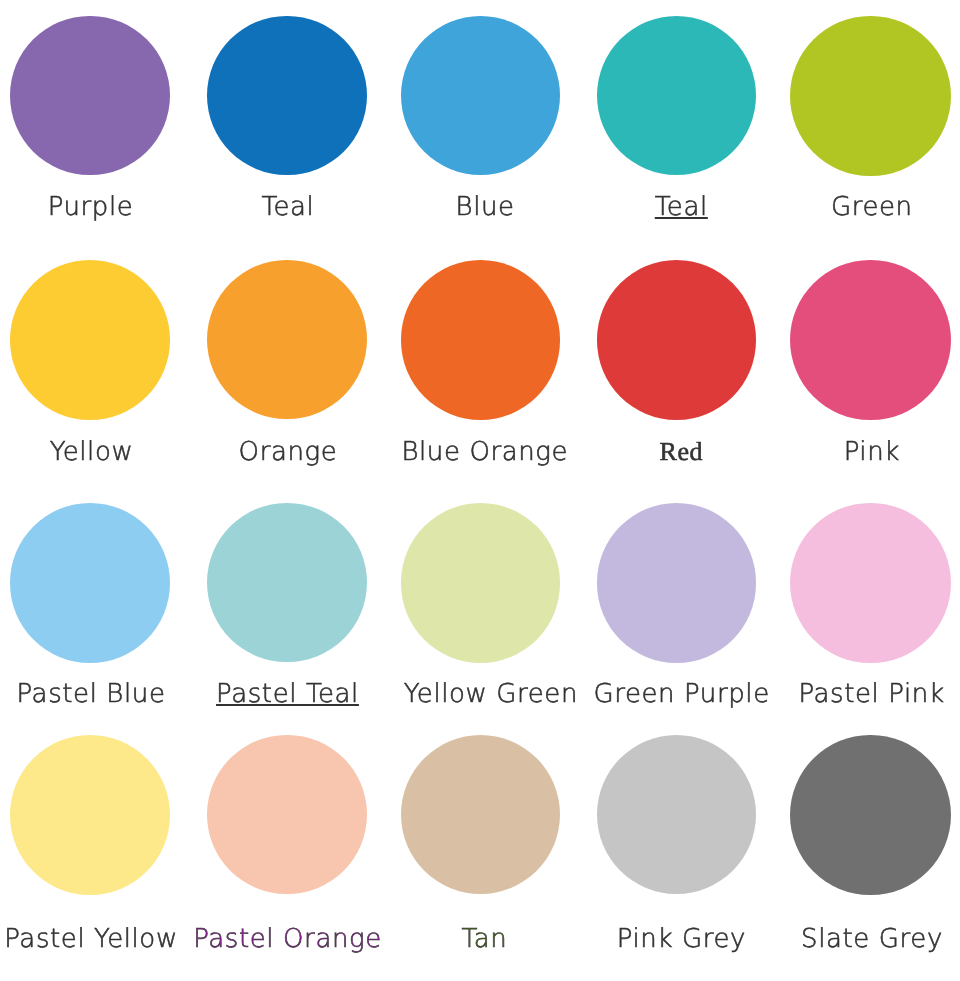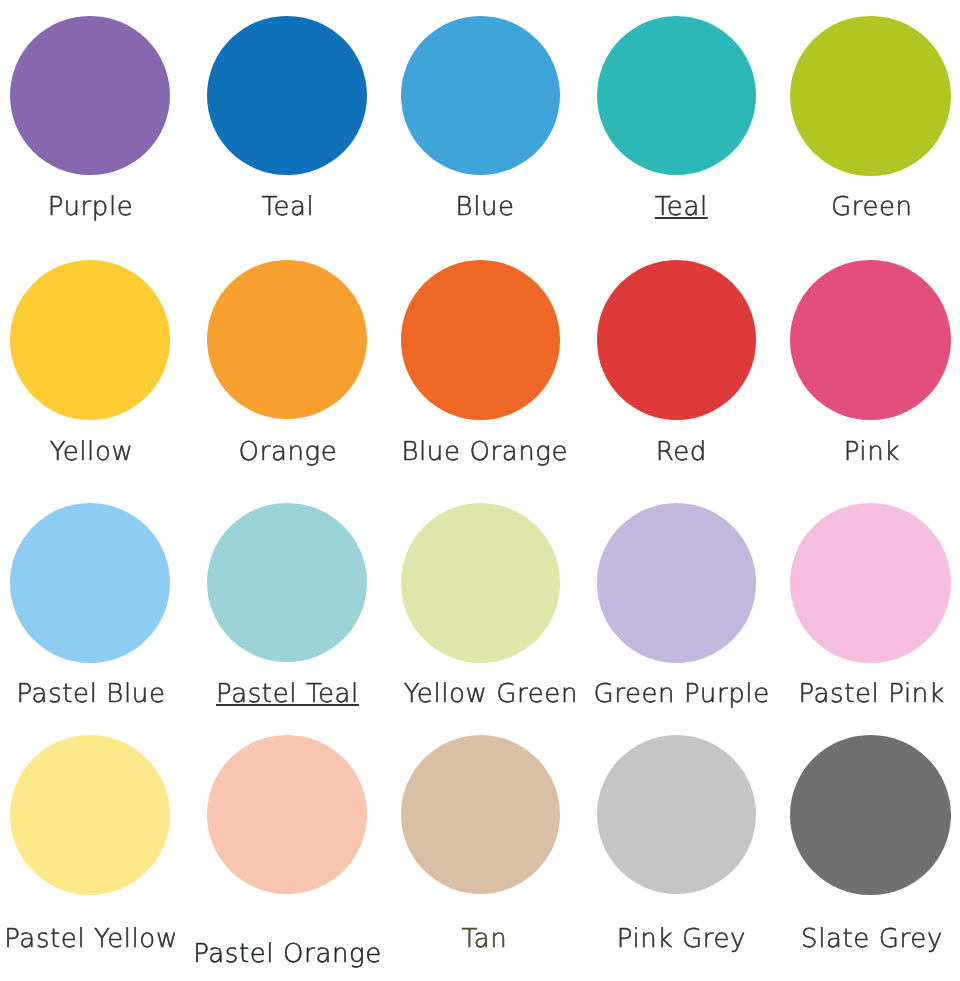--- a/index.html
+++ b/index.html
@@ -124,21 +124,21 @@
   <div class="swatch r1 c1 k6">
     <div class="dot" style="background: rgb(247, 160, 45);"></div>
     <div class="caption" style="color: rgb(51, 51, 51); -webkit-text-stroke: 0.6px rgb(51, 51, 51);">Orange</div>
   </div>
   <div class="swatch r1 c2 k7">
     <div class="dot" style="background: rgb(239, 103, 36);"></div>
     <div class="caption" style="color: rgb(51, 51, 51); -webkit-text-stroke: 0.6px rgb(51, 51, 51);">Blue Orange</div>
   </div>
   <div class="swatch r1 c3 k8">
     <div class="dot" style="background: rgb(222, 58, 57);"></div>
-    <div class="caption" style="color: rgb(51, 51, 51); -webkit-text-stroke: 0.6px rgb(51, 51, 51);">Red</div>
+    <div class="caption" style="color: rgb(51, 51, 51); font-family: Liberation Serif, serif; -webkit-text-stroke: 0.6px rgb(51, 51, 51);">Red</div>
   </div>
   <div class="swatch r1 c4 k9">
     <div class="dot" style="background: rgb(228, 78, 124);"></div>
     <div class="caption" style="color: rgb(51, 51, 51); -webkit-text-stroke: 0.6px rgb(51, 51, 51);">Pink</div>
   </div>
 
   <div class="swatch r2 c0 k10">
     <div class="dot" style="background: rgb(142, 205, 242);"></div>
     <div class="caption" style="color: rgb(51, 51, 51); -webkit-text-stroke: 0.6px rgb(51, 51, 51);">Pastel Blue</div>
   </div>
@@ -158,21 +158,21 @@
     <div class="dot" style="background: rgb(246, 190, 222);"></div>
     <div class="caption" style="color: rgb(51, 51, 51); -webkit-text-stroke: 0.6px rgb(51, 51, 51);">Pastel Pink</div>
   </div>
 
   <div class="swatch r3 c0 k15">
     <div class="dot" style="background: rgb(253, 233, 138);"></div>
     <div class="caption" style="color: rgb(51, 51, 51); -webkit-text-stroke: 0.6px rgb(51, 51, 51);">Pastel Yellow</div>
   </div>
   <div class="swatch r3 c1 k16">
     <div class="dot" style="background: rgb(248, 197, 174);"></div>
-    <div class="caption" style="color: #0f172a; margin-top: 15px; -webkit-text-stroke: 0.6px rgb(51, 51, 51);">Pastel Orange</div>
+    <div class="caption" style="color: #a21caf; -webkit-text-stroke: 0.6px rgb(51, 51, 51);">Pastel Orange</div>
   </div>
   <div class="swatch r3 c2 k17">
     <div class="dot" style="background: rgb(217, 192, 164);"></div>
     <div class="caption" style="color: #4d7c0f; -webkit-text-stroke: 0.6px rgb(51, 51, 51);">Tan</div>
   </div>
   <div class="swatch r3 c3 k18">
     <div class="dot" style="background: rgb(197, 197, 197);"></div>
     <div class="caption" style="color: rgb(51, 51, 51); -webkit-text-stroke: 0.6px rgb(51, 51, 51);">Pink Grey</div>
   </div>
   <div class="swatch r3 c4 k19">

